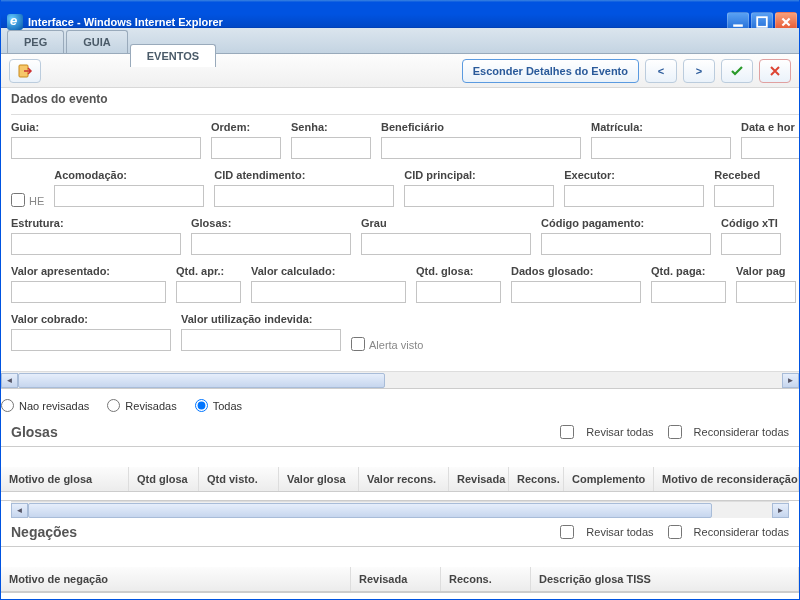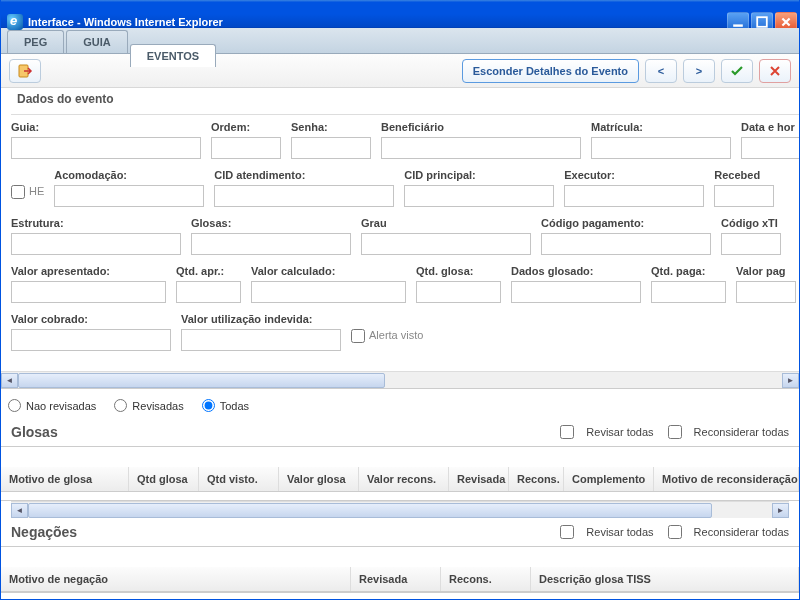--- a/index.html
+++ b/index.html
@@ -16,35 +16,35 @@
 .tabbar { height: 26px; background: linear-gradient(to bottom, #dbe5ee, #c4d4e2); display: flex; align-items: flex-end; padding-left: 6px; border-bottom: 1px solid #9ab; }
 .tab { padding: 5px 16px; background: linear-gradient(to bottom, #dbe5ee, #c4d4e2); border: 1px solid #9ab; border-bottom: none; margin-right: 2px; color: #4a5a68; font-weight: bold; cursor: pointer; border-radius: 3px 3px 0 0; }
 .tab.active { background: #fff; color: #4a5a68; position: relative; top: 14px; }
 .toolbar { height: 34px; background: linear-gradient(to bottom, #fdfdfd, #f0f0f0); border-bottom: 1px solid #d8d8d8; display: flex; align-items: center; padding: 0 8px; gap: 6px; }
 .btn { height: 24px; border: 1px solid #bcd; border-radius: 4px; background: linear-gradient(to bottom, #fff, #eaf2fa); display: flex; align-items: center; justify-content: center; cursor: pointer; padding: 0 10px; color: #2a5a9a; font-weight: bold; }
 .btn.sq { width: 32px; padding: 0; }
 .btn.primary { border-color: #5a9ae0; }
 .btn.danger { border-color: #e0a0a0; }
 .spacer { flex: 1; }
 .content { flex: 1; overflow: hidden; background: #fff; padding: 0; display: flex; flex-direction: column; }
-.section-label { font-weight: bold; color: #555; padding: 4px 16px 2px; font-size: 12px; }
+.section-label { font-weight: bold; color: #555; padding: 4px 10px 2px; font-size: 12px; }
 .form-scroll-x { overflow-x: auto; position: relative; border-bottom: 1px solid #ccc; }
 .form-area { padding: 6px 10px 10px; min-width: 900px; }
 .form-area hr { border: none; border-top: 1px solid #ddd; margin-bottom: 6px; }
 .row { display: flex; gap: 10px; margin-bottom: 10px; }
 .field { display: flex; flex-direction: column; gap: 4px; }
 .field label { color: #444; font-weight: bold; font-size: 11px; white-space: nowrap; }
 .field input[type=text] { height: 22px; border: 1px solid #c4c4c4; padding: 0 4px; background: #fff; }
-.chk { display: flex; align-items: flex-start; gap: 4px; color: #888; margin-top: 16px; }
+.chk { display: flex; align-items: flex-end; gap: 4px; color: #888; margin-top: 16px; }
 .chk input { width: 14px; height: 14px; }
 .hscroll { height: 17px; background: #f0f0f0; border-top: 1px solid #ddd; display: flex; align-items: center; }
 .hscroll .track { flex: 1; height: 15px; background: #f0f0f0; position: relative; }
 .hscroll .thumb { position: absolute; left: 0; top: 0; width: 48%; height: 100%; background: linear-gradient(to bottom, #e6eefb, #c6d6ee); border: 1px solid #a8bcd8; border-radius: 2px; }
 .hscroll .arr { width: 17px; height: 15px; background: linear-gradient(to bottom, #e6eefb, #c6d6ee); border: 1px solid #a8bcd8; display: flex; align-items: center; justify-content: center; font-size: 8px; color: #556; }
-.radio-row { display: flex; gap: 18px; padding: 10px 7px; align-items: center; color: #333; }
+.radio-row { display: flex; gap: 18px; padding: 10px 0; align-items: center; color: #333; }
 .radio-row label { display: flex; align-items: center; gap: 5px; cursor: pointer; }
 .radio-row input { width: 13px; height: 13px; }
 .sect-head { display: flex; align-items: center; padding: 2px 10px 6px; }
 .sect-head h3 { font-size: 14px; color: #555; flex: 1; }
 .chk-inline { display: flex; align-items: center; gap: 12px; margin-left: 14px; color: #444; cursor: pointer; }
 .chk-inline input { width: 14px; height: 14px; }
 .grid { border-top: 1px solid #ccc; border-bottom: 1px solid #ccc; }
 .grid-head { display: flex; background: linear-gradient(to bottom, #fcfcfc, #ececec); border-bottom: 1px solid #ccc; margin-top: 20px; }
 .grid-head .cell { padding: 6px 8px; font-weight: bold; color: #444; border-right: 1px solid #ddd; white-space: nowrap; overflow: hidden; }
 .grid-body { height: 8px; background: #fff; }

